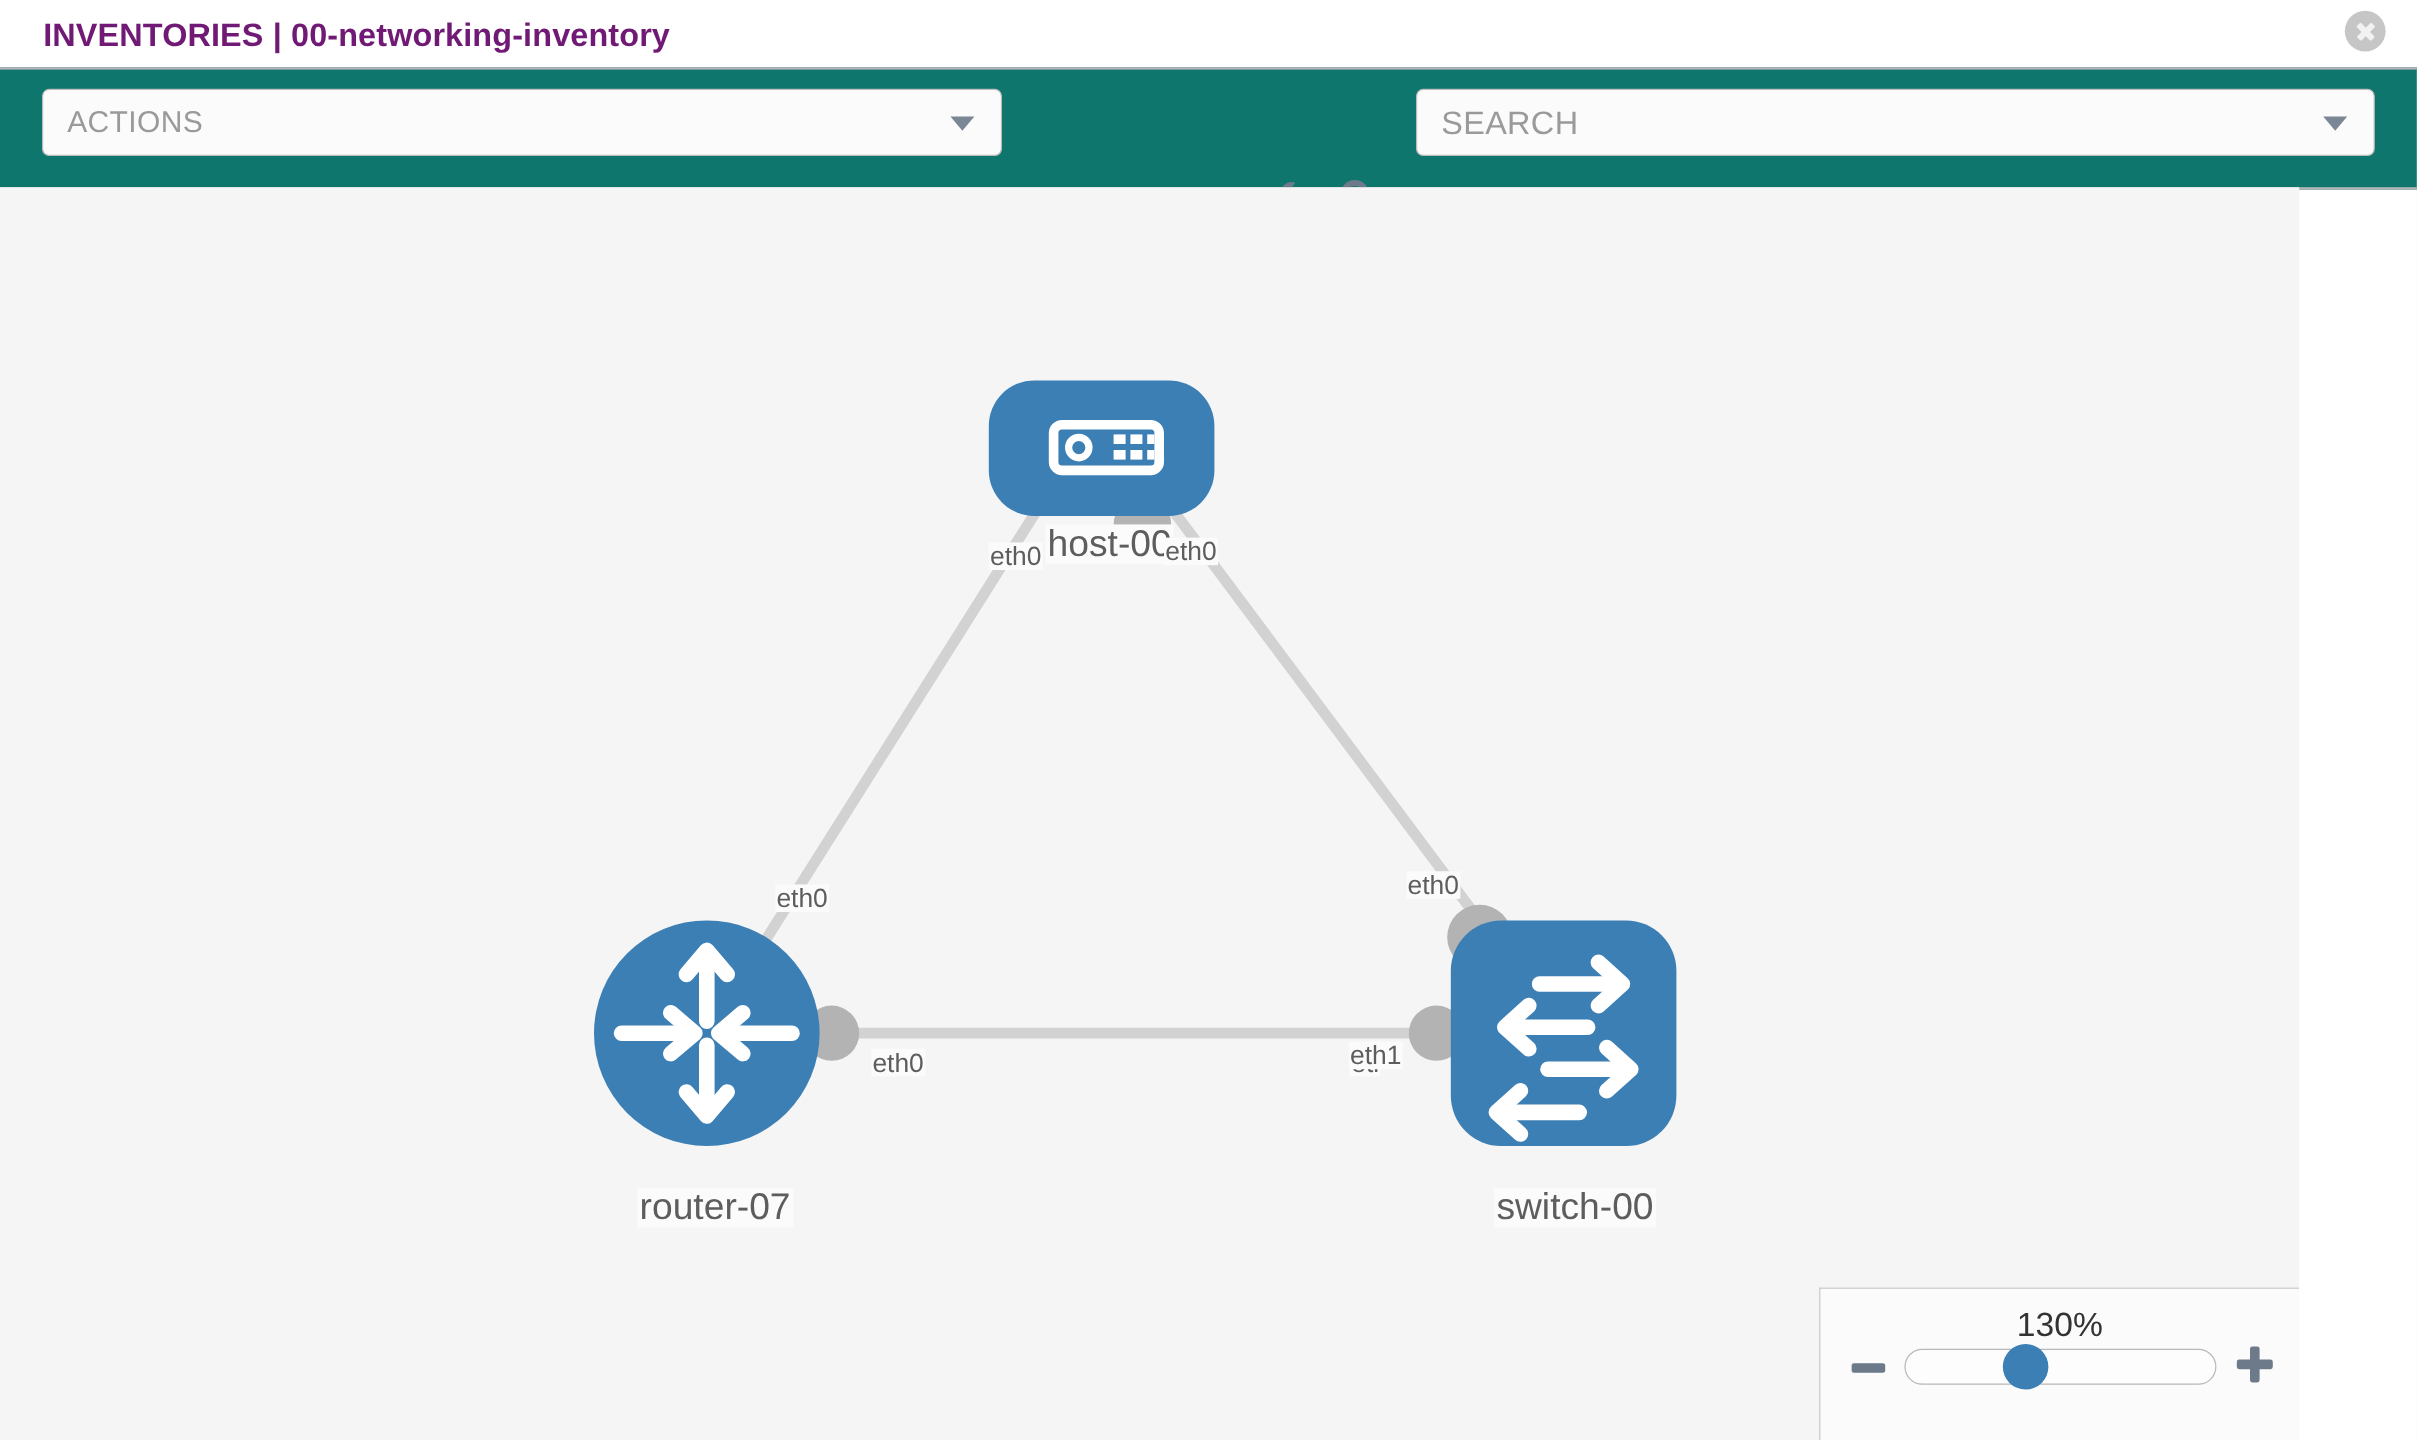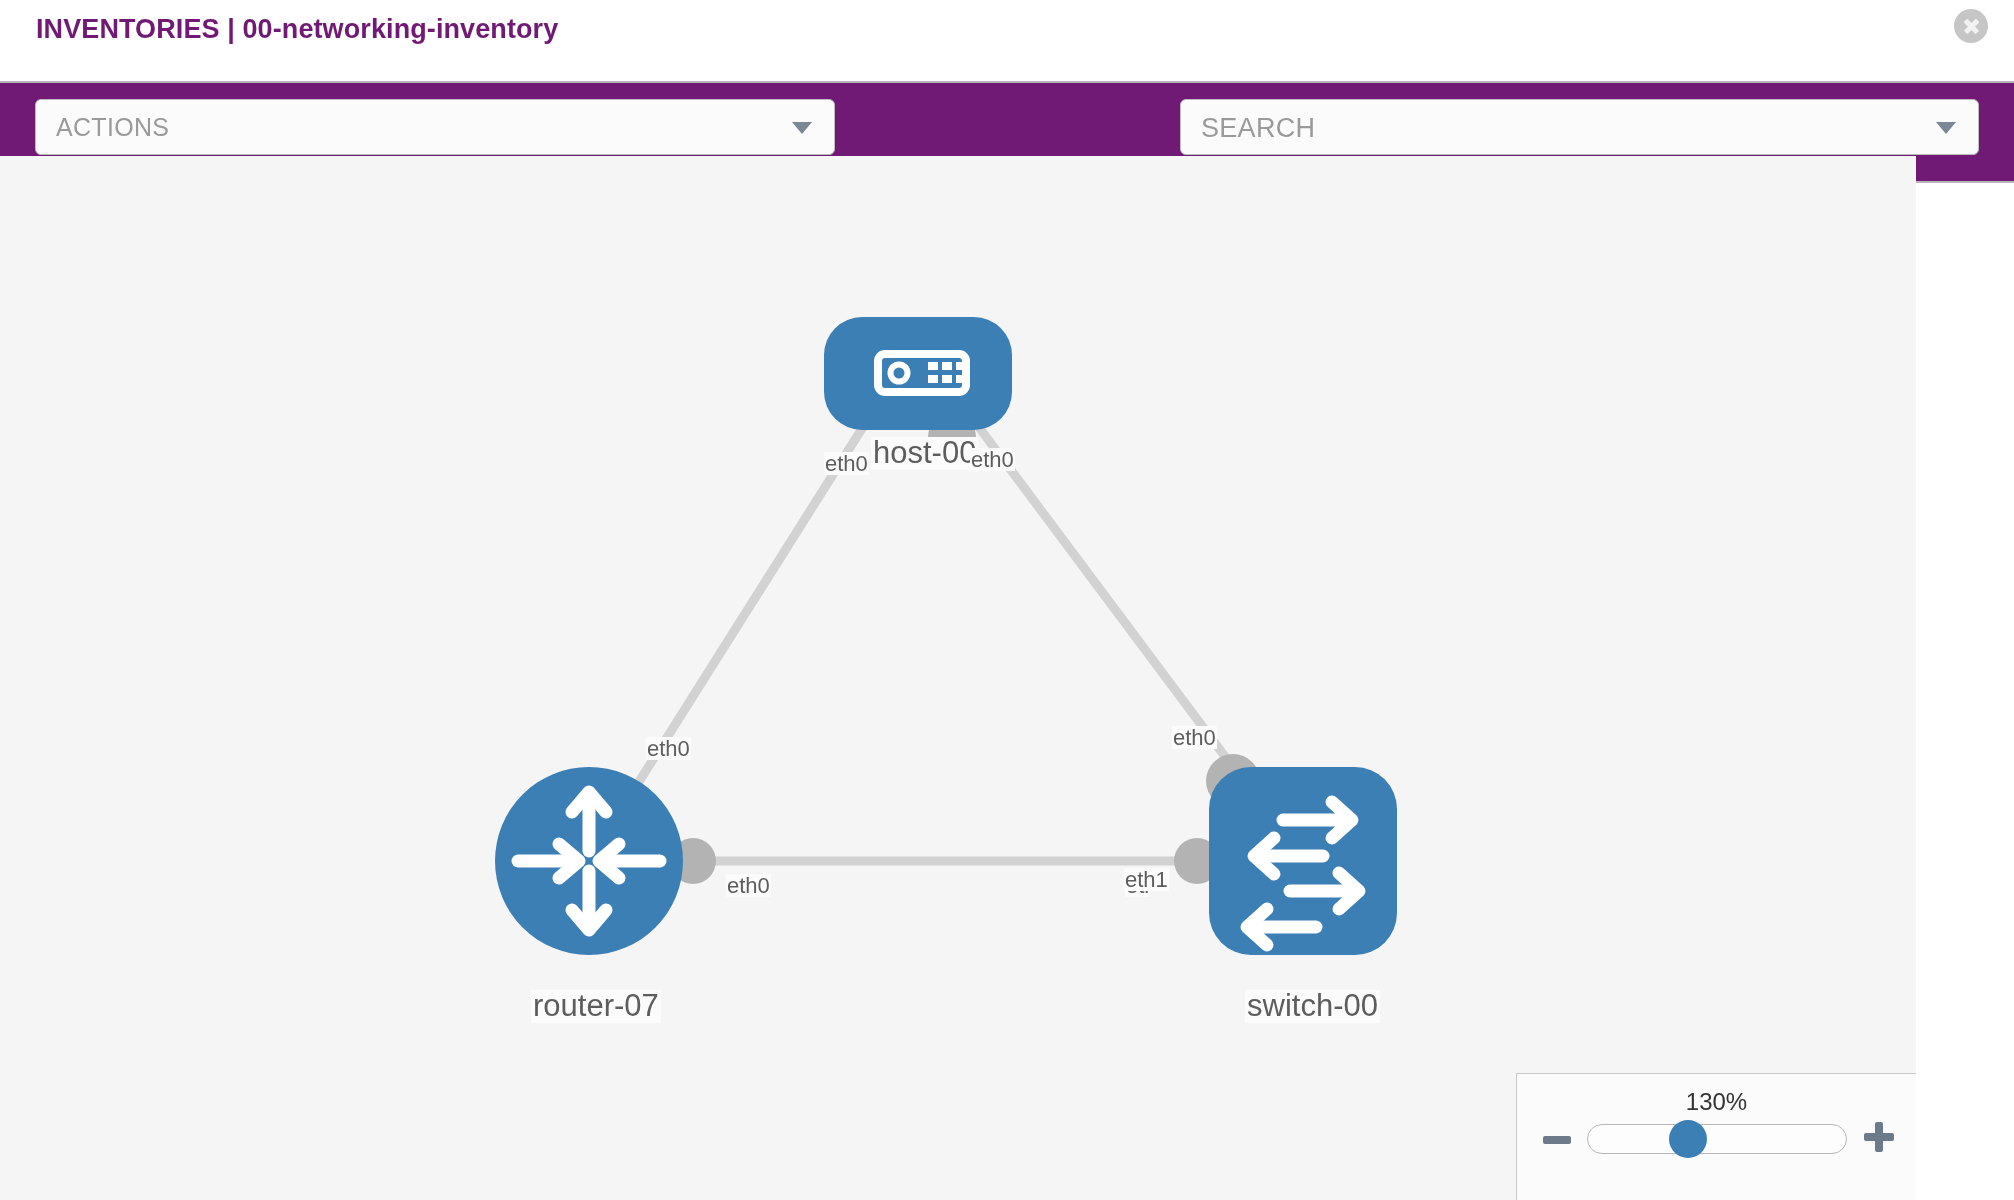--- a/index.html
+++ b/index.html
@@ -28,22 +28,22 @@
   }
   #close-btn .x1,#close-btn .x2{
     position:absolute;left:50%;top:50%;width:17px;height:4.5px;
     background:#f2f2f2;border-radius:1px;margin-left:-8.5px;margin-top:-2.25px;
   }
   #close-btn .x1{transform:rotate(45deg);}
   #close-btn .x2{transform:rotate(-45deg);}
 
   
   #toolbar{
-    position:absolute;left:0;top:81px;width:2014px;height:102px;
-    background:#701a75;
+    position:absolute;left:0;top:56px;width:2014px;height:102px;
+    background:#0f766e;
     border-top:2px solid #b6b6ba;
     border-bottom:2px solid #b6b6ba;
     box-sizing:border-box;
   }
   #actions-select{
     position:absolute;left:35px;top:16px;width:800px;height:56px;
     background:#fbfbfb;border:1px solid #bdbdbd;border-radius:6px;
     box-sizing:border-box;cursor:pointer;
   }
   #actions-select .lbl{
@@ -98,21 +98,21 @@
   }
 
   
   #zoom-panel{
     position:absolute;right:0;bottom:0;width:400px;height:127px;
     background:#fbfbfb;border:1px solid #c9c9c9;border-right:none;border-bottom:none;
     box-sizing:border-box;
   }
   #zoom-level{
     position:absolute;left:0;top:14px;width:100%;
-    text-align:center;font-size:24px;color:#333;
+    text-align:center;font-size:28px;color:#333;
   }
   #zoom-minus{
     position:absolute;left:26px;top:62px;width:28px;height:8px;
     background:#6c7a89;border-radius:2px;cursor:pointer;
   }
   #zoom-track{
     position:absolute;left:70px;top:50px;width:260px;height:30px;
     background:#fdfdfd;border:1px solid #b8b8b8;border-radius:16px;
     box-sizing:border-box;cursor:pointer;
   }

